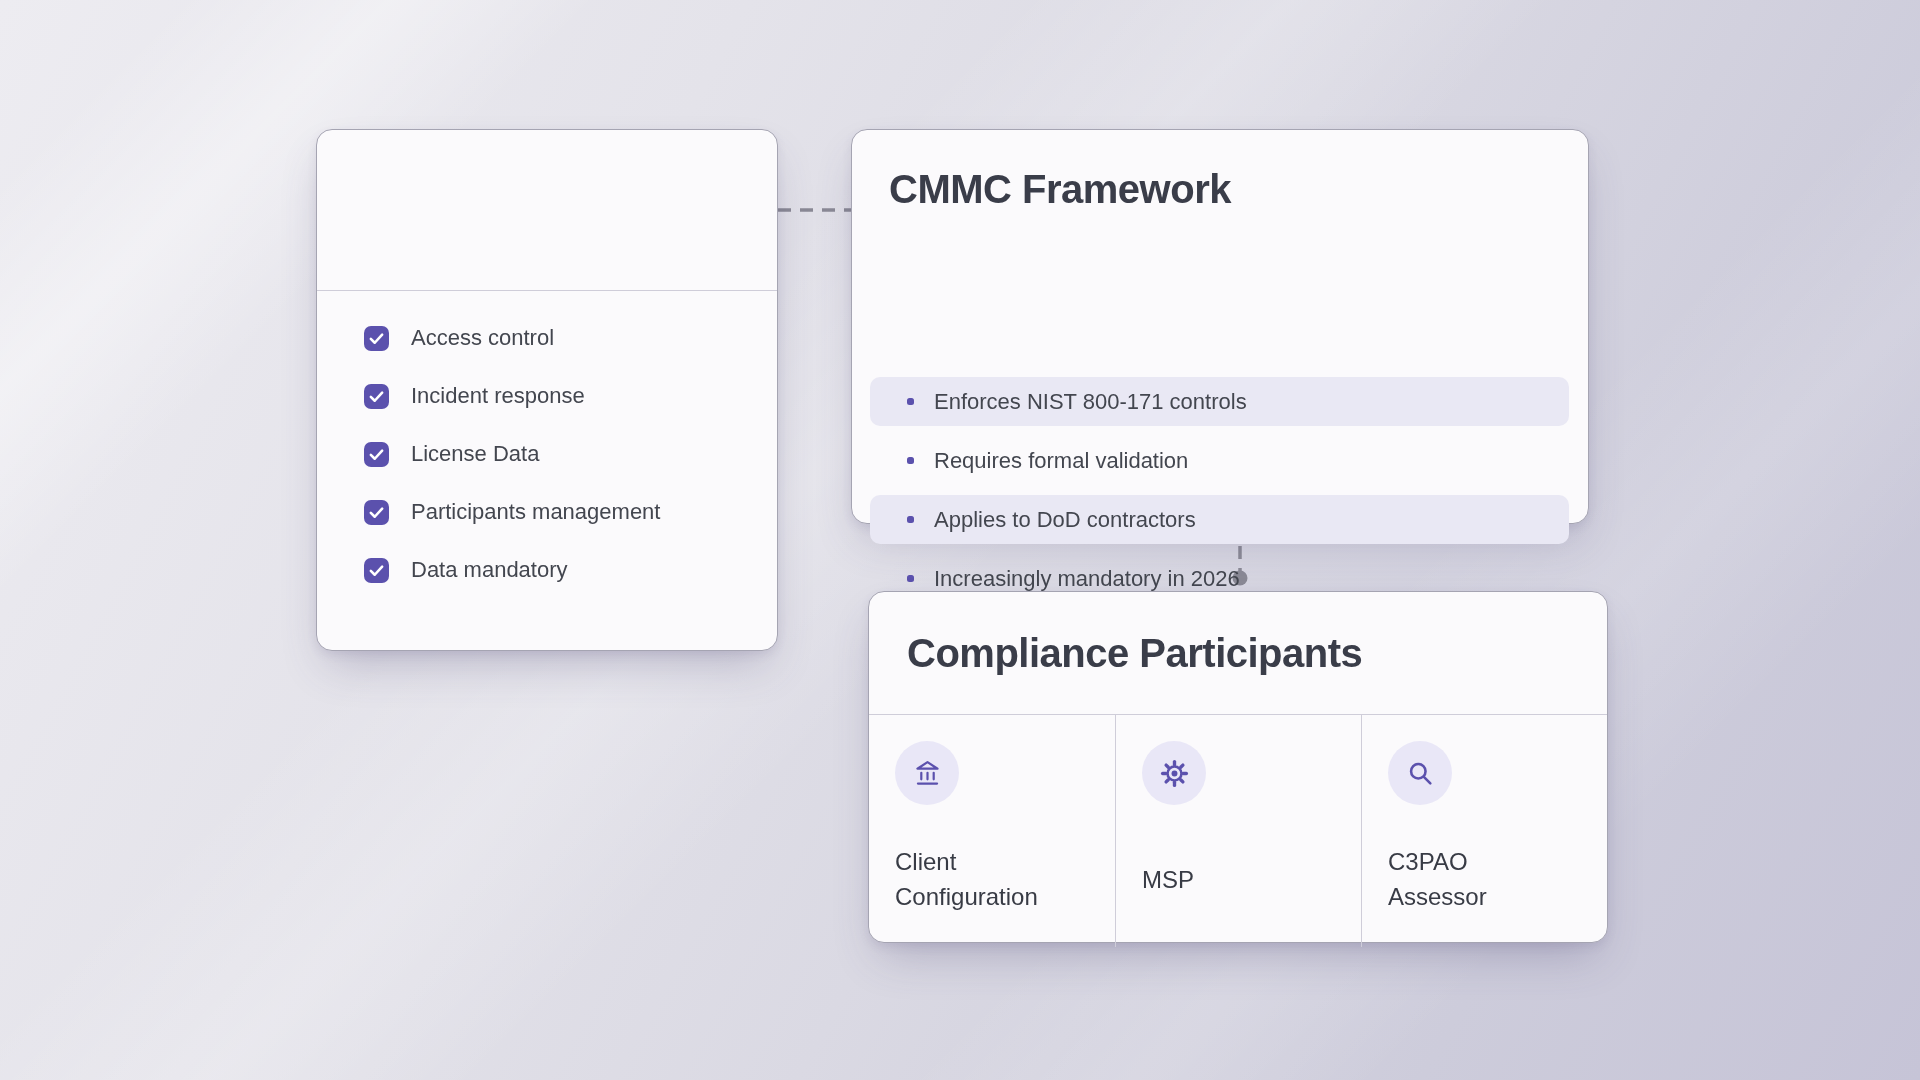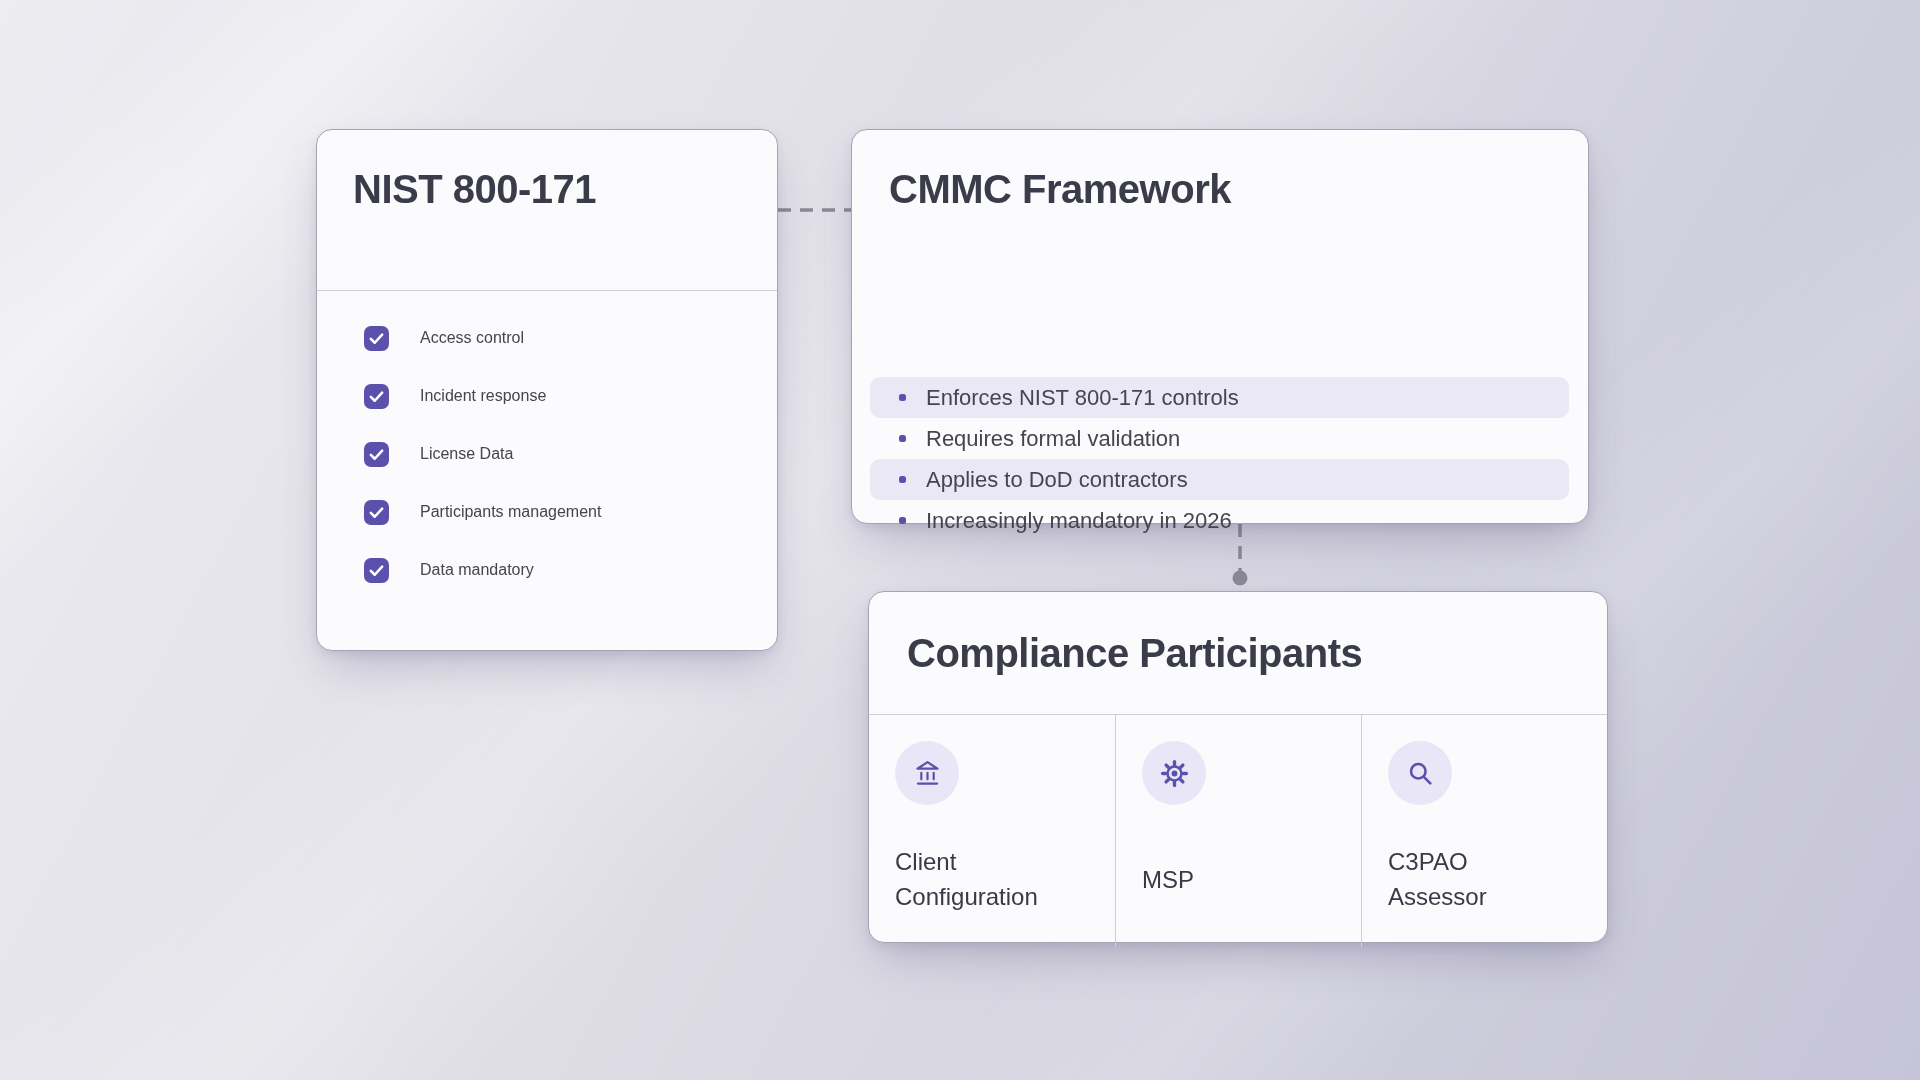--- a/index.html
+++ b/index.html
@@ -37,28 +37,28 @@
   .nist-head{height:161px;border-bottom:1.5px solid var(--divider);padding:36px 36px 0;}
   .card-title{font-size:40px;line-height:46px;font-weight:700;color:var(--title);letter-spacing:-.5px;}
   .card-subtitle{margin-top:14px;font-size:21px;color:var(--subtitle);}
   .checklist{padding:34px 30px 0 47px;}
   .check-row{display:flex;align-items:center;height:26px;margin-bottom:32px;}
   .checkbox{
     width:25px;height:25px;border-radius:7px;background:var(--purple);
     display:flex;align-items:center;justify-content:center;flex:0 0 auto;
   }
   .checkbox svg{width:17px;height:17px;}
-  .check-label{margin-left:31px;font-size:16px;color:var(--body);}
+  .check-label{margin-left:22px;font-size:22px;color:var(--body);}
   
   .card-cmmc{left:851px;top:129px;width:738px;height:395px;}
   .cmmc-head{padding:36px 37px 0;}
   .bullets{position:absolute;left:18px;right:19px;top:247px;list-style:none;}
   .bullet-row{
-    display:flex;align-items:center;height:41px;margin-bottom:0;
-    border-radius:10px;padding-left:29px;
+    display:flex;align-items:center;height:49px;margin-bottom:10px;
+    border-radius:10px;padding-left:37px;
   }
   .bullet-row.hl{background:var(--hl-bg);}
   .bullet-dot{width:7px;height:7px;border-radius:2.5px;background:var(--purple);flex:0 0 auto;}
   .bullet-text{margin-left:20px;font-size:22px;color:var(--body);}
   
   .card-participants{left:868px;top:591px;width:740px;height:352px;}
   .p-head{height:123px;border-bottom:1.5px solid var(--divider);padding:0 38px;display:flex;align-items:center;}
   .cells{display:grid;grid-template-columns:1fr 1fr 1fr;height:232px;}
   .cell{padding:26px 18px 0 26px;}
   .cell + .cell{border-left:1.5px solid var(--divider);}
@@ -87,21 +87,20 @@
     <circle cx="85" cy="14" r="7.5"></circle>
   </svg>
 
   <svg class="connector" style="left:1226px;top:524px;" width="28" height="66" viewBox="0 0 28 66">
     <line x1="14" y1="0" x2="14" y2="47" stroke-dasharray="13 9"></line>
     <circle cx="14" cy="54" r="7.5"></circle>
   </svg>
 
   <section class="card card-nist">
     <header class="nist-head">
-      <h1 class="card-title">NIST 800-171</h1>
     </header>
     <div class="checklist">
       <div class="check-row">
         <span class="checkbox">
           <svg viewBox="0 0 24 24">
               <polyline points="4,12.5 9.5,18 20,6.5" fill="none" stroke="#ffffff" stroke-width="3.6" stroke-linecap="round" stroke-linejoin="round"></polyline>
             </svg>
         </span>
         <span class="check-label">Access control</span>
       </div>

